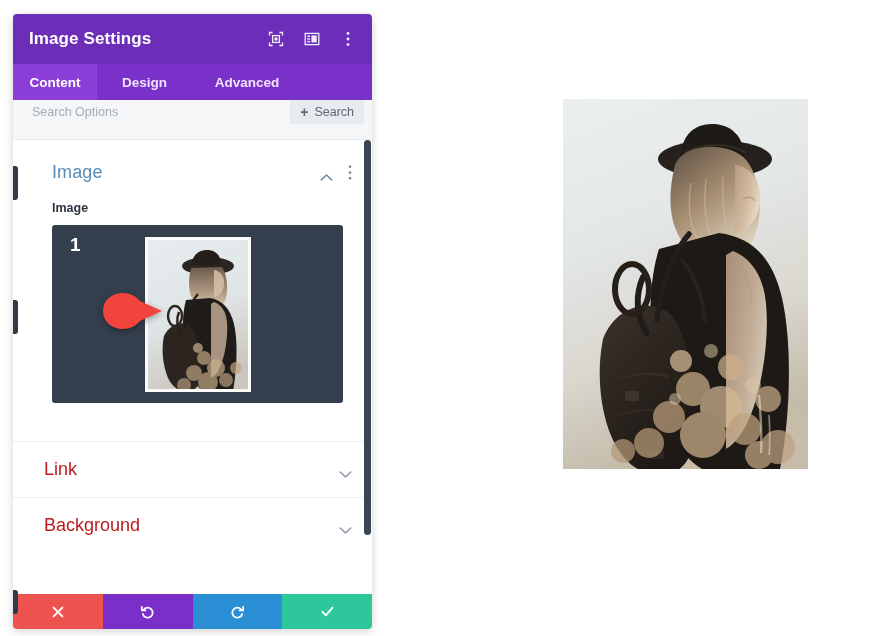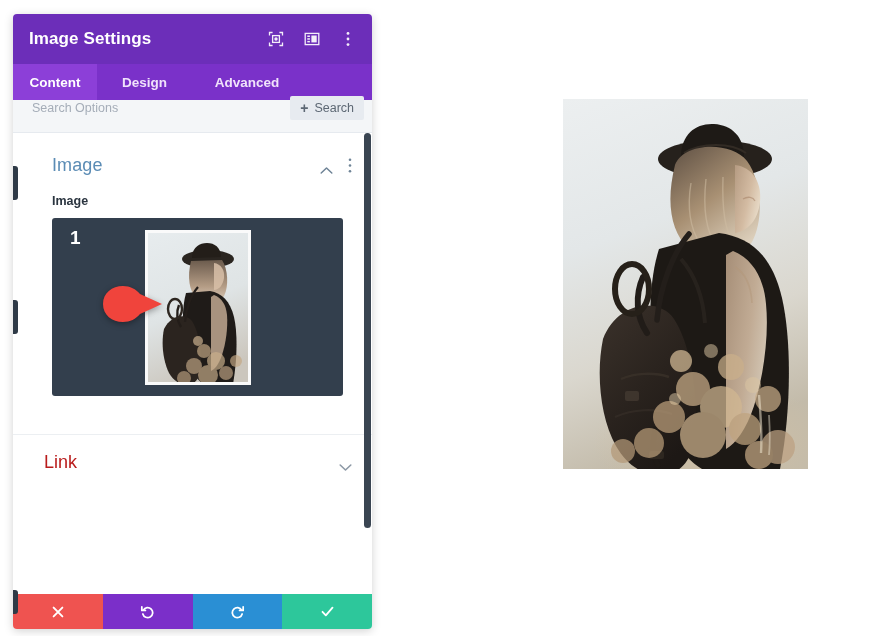--- a/index.html
+++ b/index.html
@@ -45,21 +45,21 @@
     cursor: pointer; white-space: nowrap;
   }
   .tab.t0 { width: 84px; }
   .tab.t1 { width: 95px; }
   .tab.t2 { width: 110px; }
   .tab.active { background: #8c3fd8; }
   .tab:not(.active) { color: #f0e2fb; }
 
   
   .search-row {
-    height: 33px; background: #f4f6f8; border-bottom: 1px solid #e6eaef;
+    height: 40px; background: #f4f6f8; border-bottom: 1px solid #e6eaef;
     display: flex; align-items: center; padding: 0 8px 16px 19px;
     flex: 0 0 auto; position: relative;
   }
   .search-input {
     flex: 1 1 auto; border: none; background: transparent; outline: none;
     font-family: "Liberation Sans", sans-serif;
     font-size: 12.5px; color: #9aa4b1;
   }
   .search-input::placeholder { color: #a5adb8; }
   .filter-btn {
@@ -302,20 +302,28 @@
 
       <div class="sec-row" style="margin-top:32px">
         <div class="sec-row-title">Link</div>
         <span class="chev-down">
           <svg viewBox="0 0 13 9" width="13" height="9">
             <path d="M1.2 2 6.5 7 11.8 2" fill="none" stroke="#8d99a6" stroke-width="1.6" stroke-linecap="round" stroke-linejoin="round"></path>
           </svg>
         </span>
       </div>
 
+      <div class="sec-row">
+        <div class="sec-row-title">Background</div>
+        <span class="chev-down">
+          <svg viewBox="0 0 13 9" width="13" height="9">
+            <path d="M1.2 2 6.5 7 11.8 2" fill="none" stroke="#8d99a6" stroke-width="1.6" stroke-linecap="round" stroke-linejoin="round"></path>
+          </svg>
+        </span>
+      </div>
 
 
       <div class="vscroll">
         <div class="vthumb"></div>
       </div>
     </div>
 
     <div class="panel-footer">
       <button class="fbtn fb-cancel">
         <svg viewBox="0 0 16 16" width="14" height="14">

